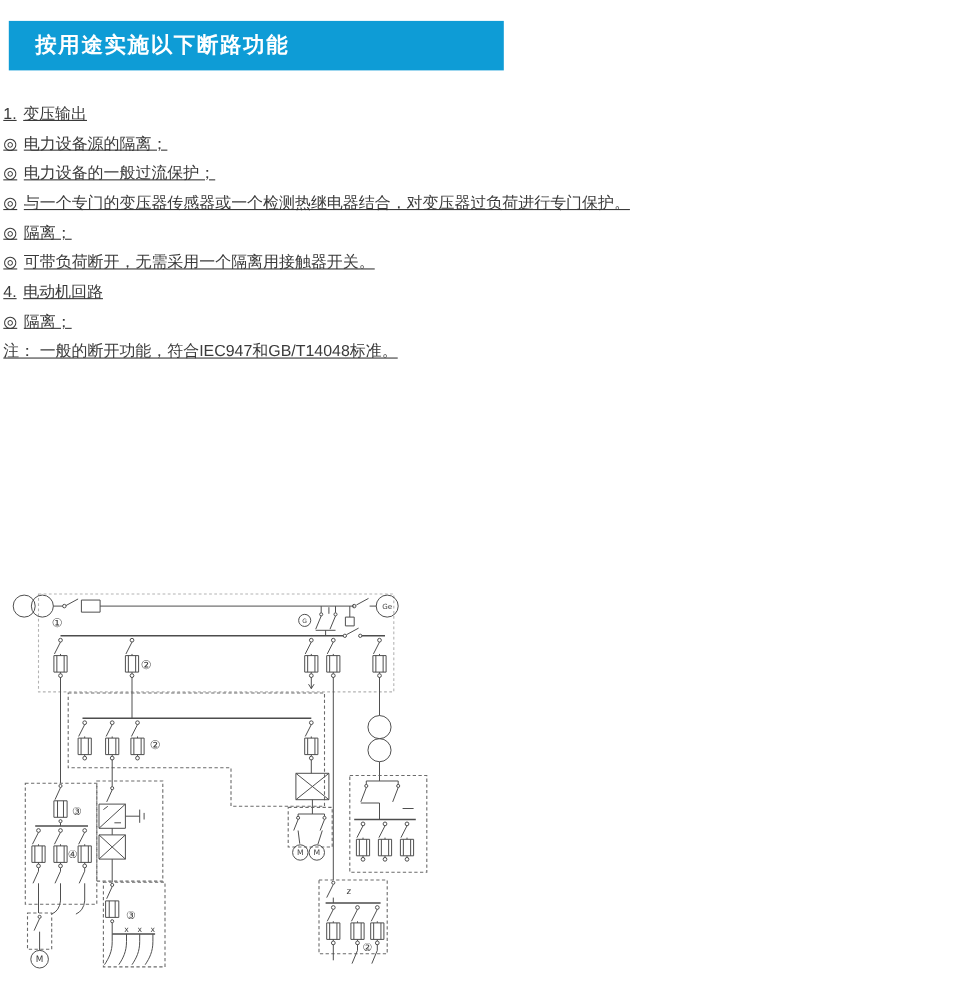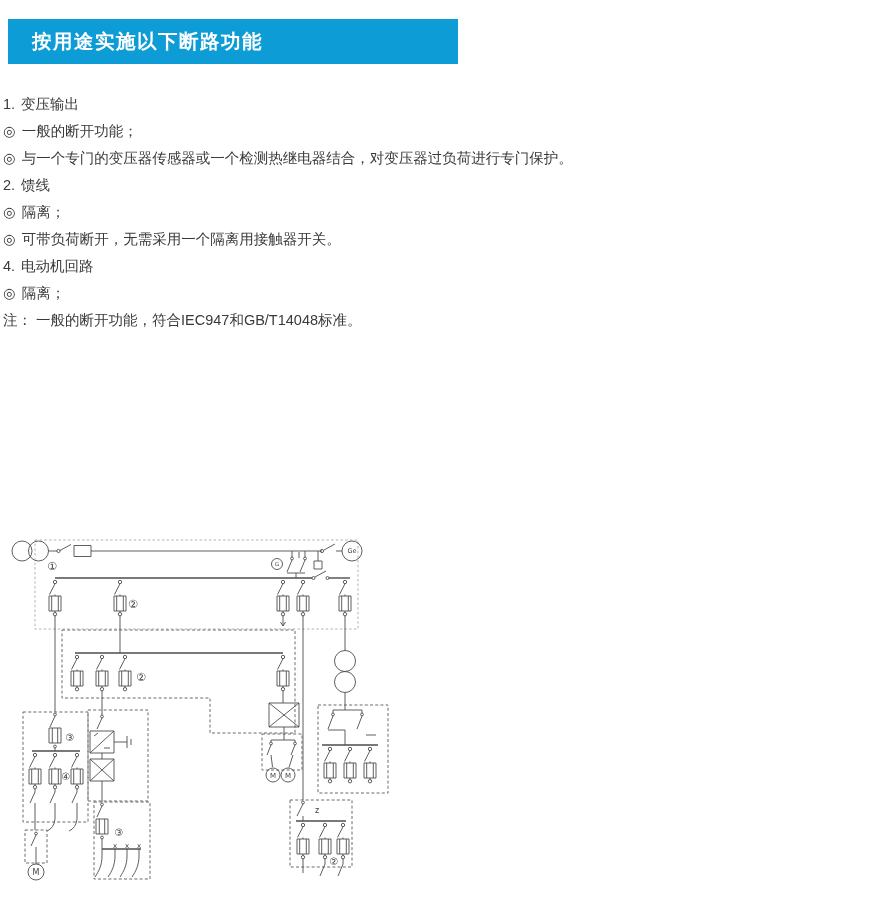--- a/index.html
+++ b/index.html
@@ -1,21 +1,21 @@
 <!DOCTYPE html>
 <html><head>
 <meta charset="utf-8">
 <style>
   html,body{margin:0;padding:0;background:#fff;}
   .page{position:relative;width:882px;height:899px;background:#ffffff;overflow:hidden;
         font-family:"Liberation Sans","DejaVu Sans",sans-serif;color:#333;}
   .banner{position:absolute;left:8px;top:19px;width:450px;height:45px;background:#0e9cd6;}
   .banner .t{display:block;padding-left:24px;line-height:45px;font-size:19.5px;font-weight:bold;
              color:#fff;letter-spacing:1.5px;}
-  .textblock{position:absolute;left:3px;top:91px;width:870px;font-size:14.5px;line-height:27px;color:#3a3a3a;}
+  .textblock{position:absolute;left:3px;top:91px;width:870px;font-size:14.5px;line-height:27px;color:#3a3a3a;text-decoration:underline;}
   .line{white-space:nowrap;}
   .line .mk{margin-right:6px;}
   .num{color:#3a3a3a;}
   .diagram-wrap{position:absolute;left:0;top:533px;width:400px;height:366px;}
   svg{display:block;}
   svg *{vector-effect:non-scaling-stroke;}
   .w{stroke:#4d4d4d;stroke-width:.9;fill:none;}
   .wb{stroke:#4d4d4d;stroke-width:1.4;fill:none;}
   .db{stroke:#6b6b6b;stroke-width:1;fill:none;stroke-dasharray:3 2.2;}
   .dbl{stroke:#b3b3b3;stroke-width:1;fill:none;stroke-dasharray:2.5 2.2;}
@@ -26,23 +26,23 @@
 <body>
 
 <div class="page">
 
   <div class="banner">
     <span class="t">按用途实施以下断路功能</span>
   </div>
 
   <div class="textblock">
     <div class="line"><span class="mk num">1.</span><span>变压输出</span></div>
-    <div class="line"><span class="mk">◎</span><span>一般的断开功能；</span></div>
+    <div class="line"><span class="mk">◎</span><span>电力设备源的隔离；</span></div>
+    <div class="line"><span class="mk">◎</span><span>电力设备的一般过流保护；</span></div>
     <div class="line"><span class="mk">◎</span><span>与一个专门的变压器传感器或一个检测热继电器结合，对变压器过负荷进行专门保护。</span></div>
-    <div class="line"><span class="mk num">2.</span><span>馈线</span></div>
     <div class="line"><span class="mk">◎</span><span>隔离；</span></div>
     <div class="line"><span class="mk">◎</span><span>可带负荷断开，无需采用一个隔离用接触器开关。</span></div>
     <div class="line"><span class="mk num">4.</span><span>电动机回路</span></div>
     <div class="line"><span class="mk">◎</span><span>隔离；</span></div>
     <div class="line">注： 一般的断开功能，符合IEC947和GB/T14048标准。</div>
   </div>
 
   <div class="diagram-wrap">
     <svg width="400" height="366" viewBox="0 0 400 366">
       <defs>

